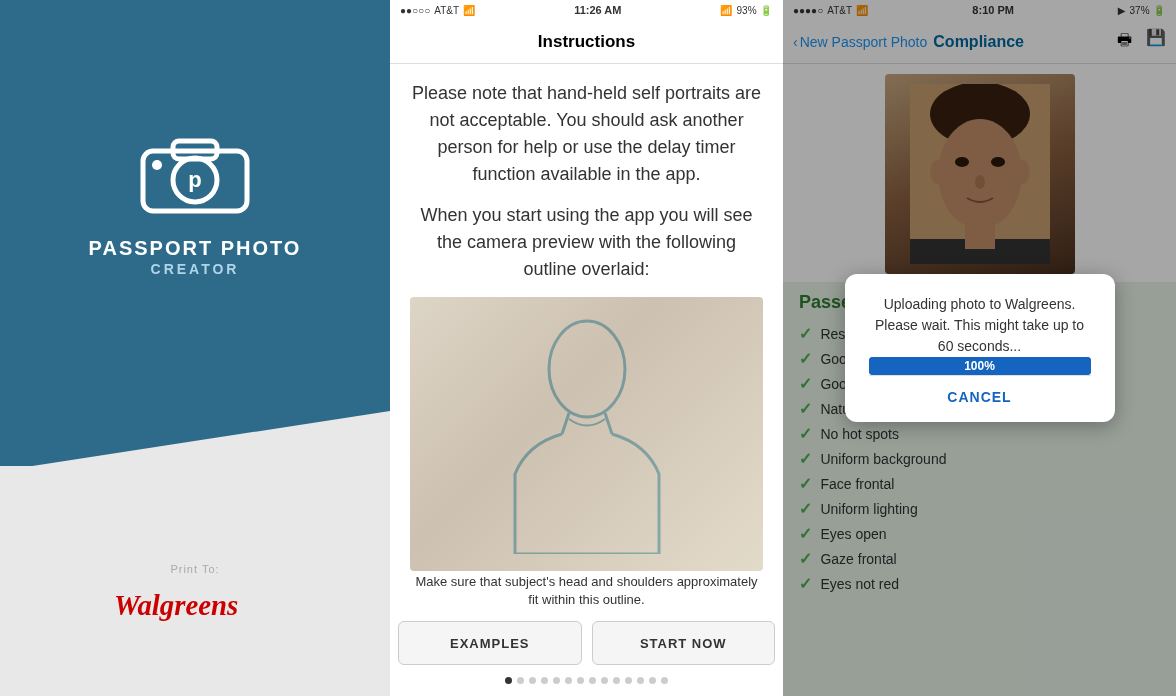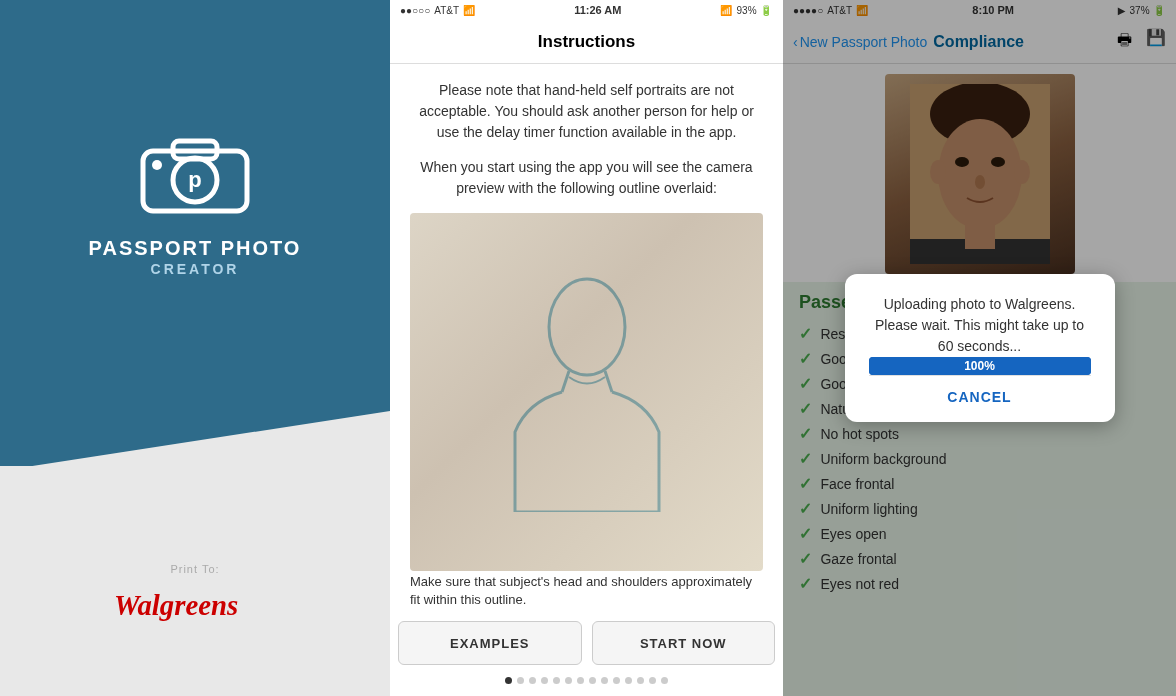--- a/index.html
+++ b/index.html
@@ -124,21 +124,21 @@
       flex: 1;
       overflow: hidden;
       display: flex;
       flex-direction: column;
       align-items: center;
       padding: 16px 20px 0;
       background: white;
       position: relative;
     }
     .instructions-text {
-      font-size: 14px;
+      font-size: 18px;
       color: #333;
       text-align: center;
       line-height: 1.5;
       margin-bottom: 14px;
     }
     .outline-area {
       width: 100%;
       flex: 1;
       display: flex;
       align-items: center;
@@ -150,20 +150,21 @@
     }
     .bg-passport-img {
       position: absolute;
       top: 0; left: 0; right: 0; bottom: 0;
       background: linear-gradient(135deg, #c8b89a 0%, #a89070 40%, #d4c4a0 100%);
       opacity: 0.5;
     }
     .caption-text {
       font-size: 13px;
       color: #333;
+      text-align: center;
       margin: 2px 0 12px;
       line-height: 1.4;
     }
     .button-row {
       display: flex;
       gap: 10px;
       margin-bottom: 12px;
       width: 100%;
       padding: 0 8px;
     }

